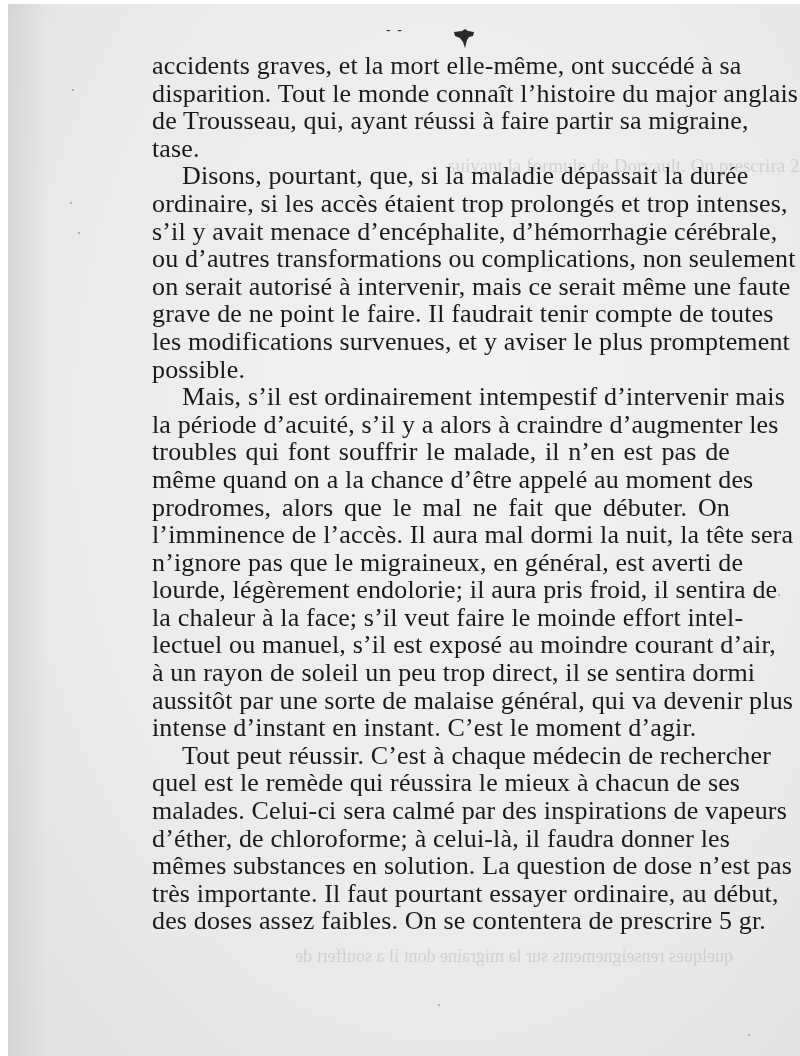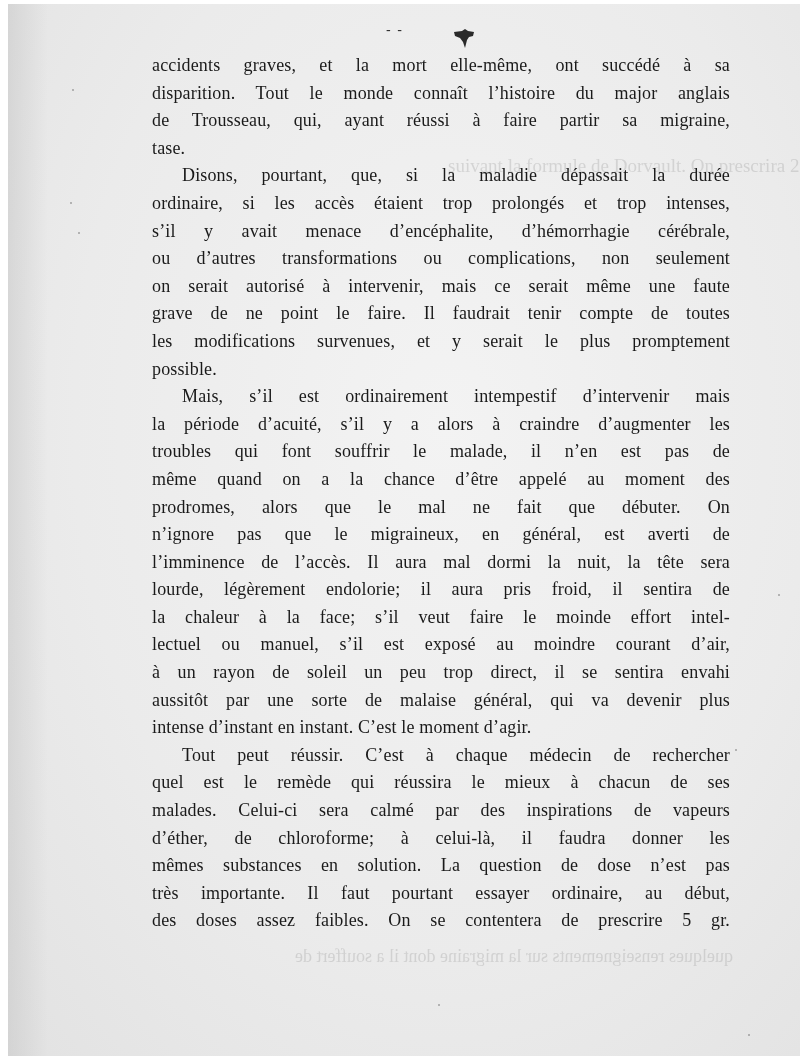--- a/index.html
+++ b/index.html
@@ -48,21 +48,21 @@
       top: 24px;
       width: 24px;
       height: 24px;
     }
     .body-text {
       position: absolute;
       left: 144px;
       top: 48px;
       width: 578px;
       font-family: "Liberation Serif", "DejaVu Serif", serif;
-      font-size: 18px;
+      font-size: 26px;
       line-height: 27.6px;
       color: #1a1a1a;
       letter-spacing: 0.15px;
     }
     .line {
       display: block;
       white-space: nowrap;
       text-align: justify;
       text-align-last: justify;
       height: 27.6px;
@@ -121,35 +121,35 @@
         <span class="line">de Trousseau, qui, ayant réussi à faire partir sa migraine,</span>
         <span class="line last">tase.</span>
       </div>
       <div>
         <span class="line indent">Disons, pourtant, que, si la maladie dépassait la durée</span>
         <span class="line">ordinaire, si les accès étaient trop prolongés et trop intenses,</span>
         <span class="line">s’il y avait menace d’encéphalite, d’hémorrhagie cérébrale,</span>
         <span class="line">ou d’autres transformations ou complications, non seulement</span>
         <span class="line">on serait autorisé à intervenir, mais ce serait même une faute</span>
         <span class="line">grave de ne point le faire. Il faudrait tenir compte de toutes</span>
-        <span class="line">les modifications survenues, et y serait le plus promptement</span>
+        <span class="line">les modifications survenues, et y aviser le plus promptement</span>
         <span class="line last">possible.</span>
       </div>
       <div>
         <span class="line indent">Mais, s’il est ordinairement intempestif d’intervenir mais</span>
         <span class="line">la période d’acuité, s’il y a alors à craindre d’augmenter les</span>
         <span class="line">troubles qui font souffrir le malade, il n’en est pas de</span>
         <span class="line">même quand on a la chance d’être appelé au moment des</span>
         <span class="line">prodromes, alors que le mal ne fait que débuter. On</span>
+        <span class="line">l’imminence de l’accès. Il aura mal dormi la nuit, la tête sera</span>
         <span class="line">n’ignore pas que le migraineux, en général, est averti de</span>
-        <span class="line">l’imminence de l’accès. Il aura mal dormi la nuit, la tête sera</span>
         <span class="line">lourde, légèrement endolorie; il aura pris froid, il sentira de</span>
         <span class="line">la chaleur à la face; s’il veut faire le moinde effort intel-</span>
         <span class="line">lectuel ou manuel, s’il est exposé au moindre courant d’air,</span>
-        <span class="line">à un rayon de soleil un peu trop direct, il se sentira envahi</span>
+        <span class="line">à un rayon de soleil un peu trop direct, il se sentira dormi</span>
         <span class="line">aussitôt par une sorte de malaise général, qui va devenir plus</span>
         <span class="line last">intense d’instant en instant. C’est le moment d’agir.</span>
       </div>
       <div>
         <span class="line indent">Tout peut réussir. C’est à chaque médecin de rechercher</span>
         <span class="line">quel est le remède qui réussira le mieux à chacun de ses</span>
         <span class="line">malades. Celui-ci sera calmé par des inspirations de vapeurs</span>
         <span class="line">d’éther, de chloroforme; à celui-là, il faudra donner les</span>
         <span class="line">mêmes substances en solution. La question de dose n’est pas</span>
         <span class="line">très importante. Il faut pourtant essayer ordinaire, au début,</span>

